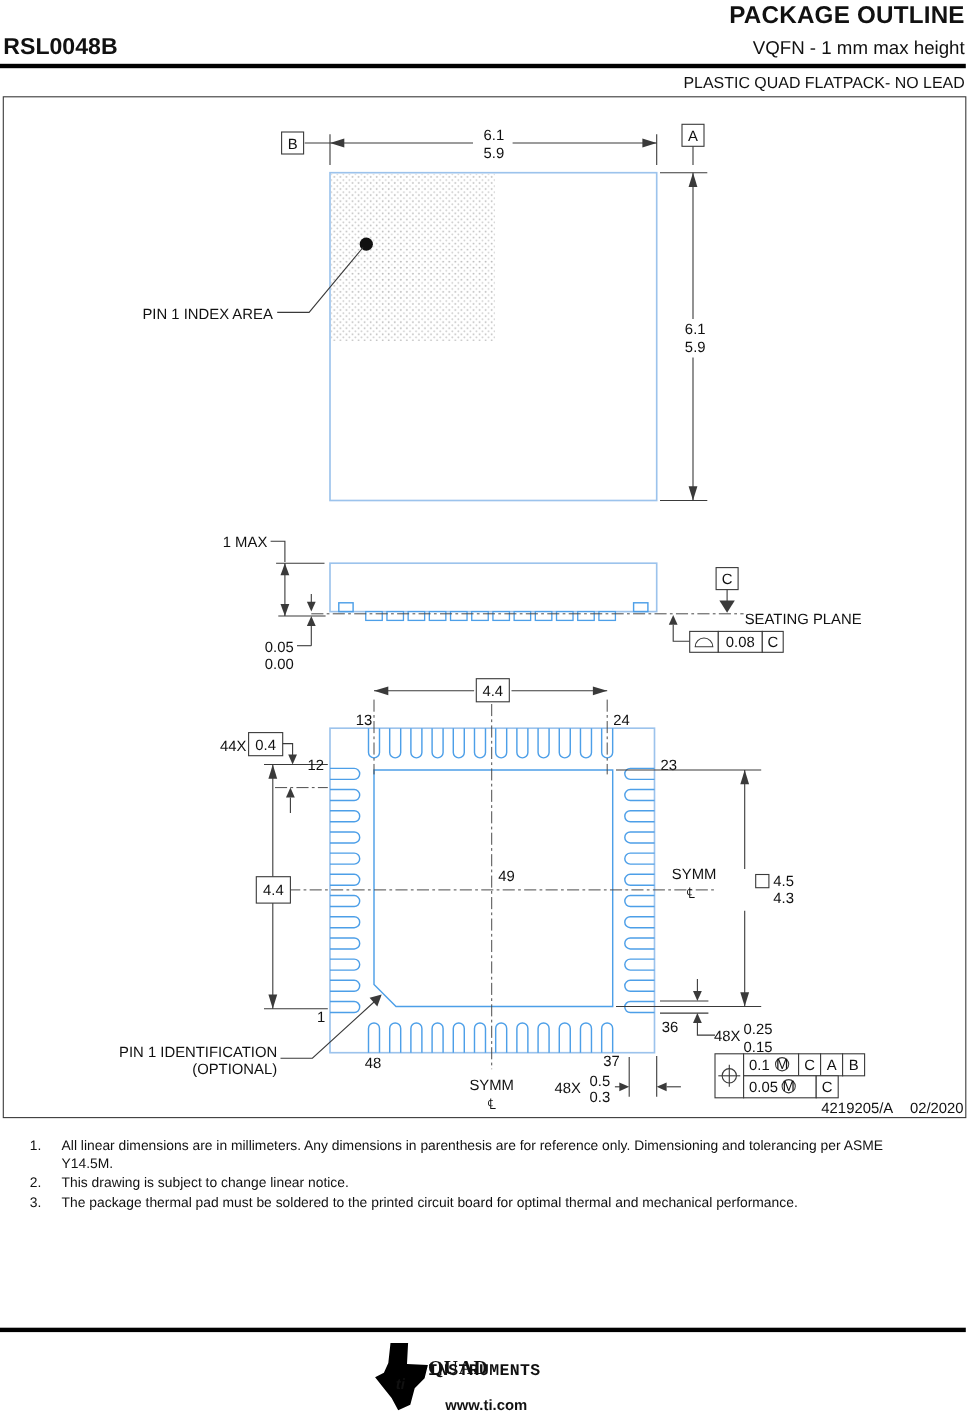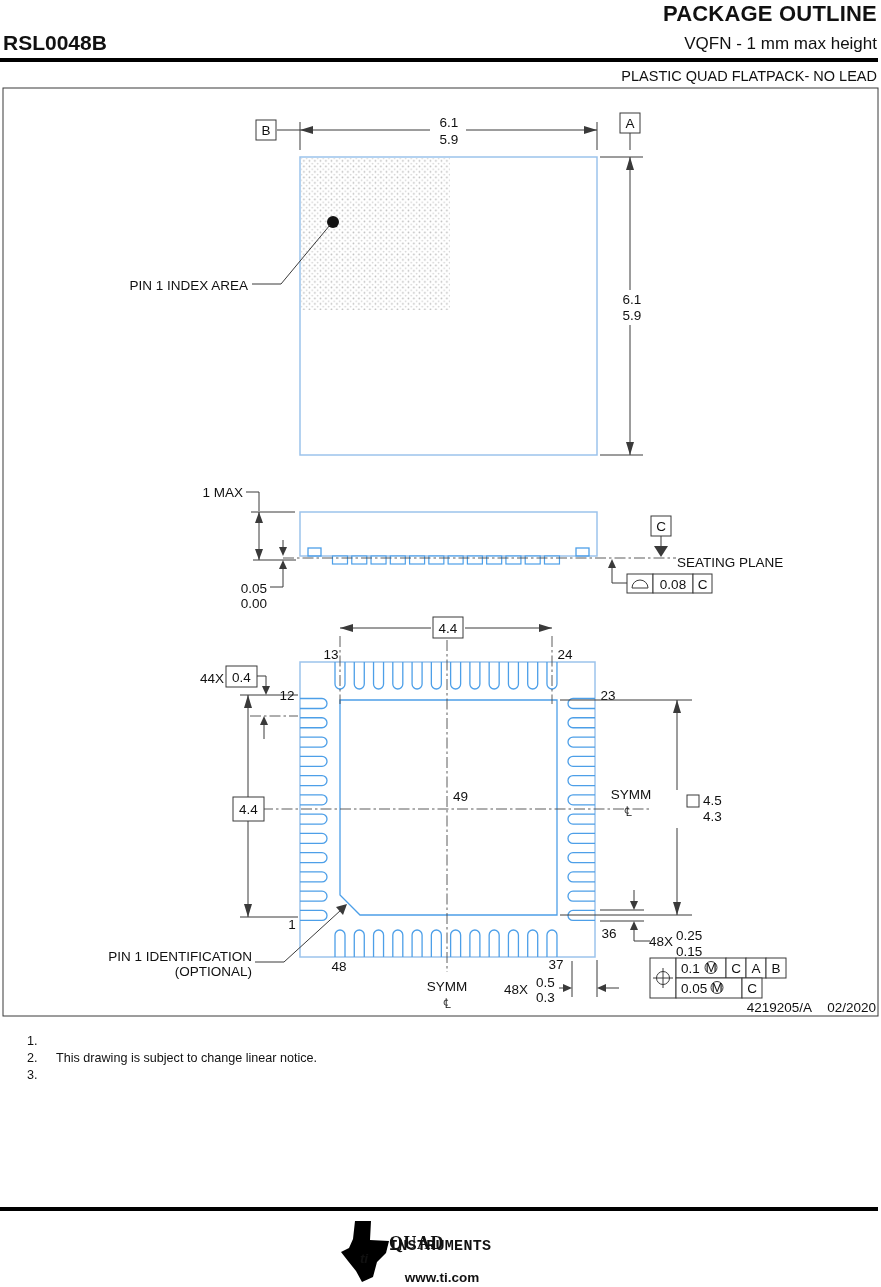--- a/index.html
+++ b/index.html
@@ -302,26 +302,28 @@
 
   <g>
     <path d="M 355 1221 L 371 1221 L 370 1240 L 389 1241 L 386 1253 L 377 1262 L 373 1277 L 362 1282 L 356 1271 L 348 1261 L 341 1252 L 349 1248 L 353 1239 Z" fill="#000"></path>
     <text x="364" y="1263" text-anchor="middle" font-size="14" font-style="italic" font-weight="bold" fill="#fff" font-family="Liberation Serif,serif">ti</text>
   </g>
 </svg>
 
 <div class="abs" id="notes-block">
   <div class="note">
     <span class="num">1.</span>
+    <span class="txt">All linear dimensions are in millimeters. Any dimensions in parenthesis are for reference only. Dimensioning and tolerancing per ASME Y14.5M.</span>
   </div>
   <div class="note">
     <span class="num">2.</span>
     <span class="txt">This drawing is subject to change linear notice.</span>
   </div>
   <div class="note">
     <span class="num">3.</span>
+    <span class="txt">The package thermal pad must be soldered to the printed circuit board for optimal thermal and mechanical performance.</span>
   </div>
 </div>
 
 <div class="abs" id="rule-bottom"></div>
 <div class="abs" id="brand-line1">QUAD</div>
 <div class="abs" id="brand-line2">INSTRUMENTS</div>
 <div class="abs" id="website">www.ti.com</div>
 
 </body></html>

